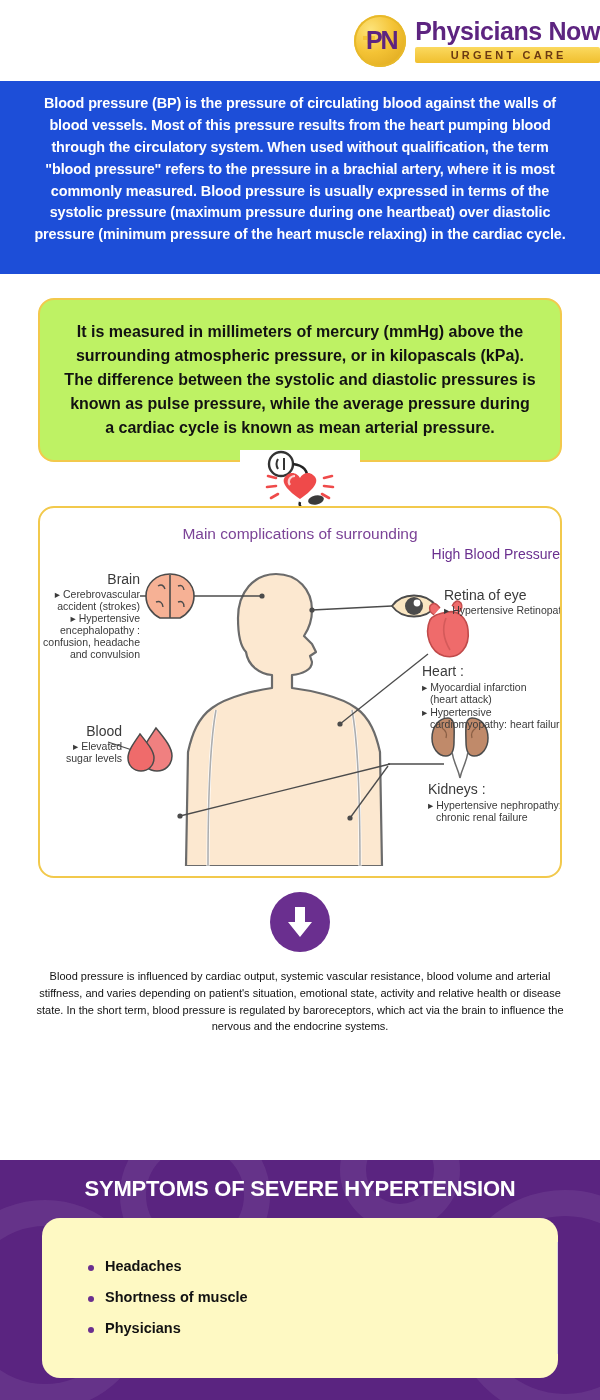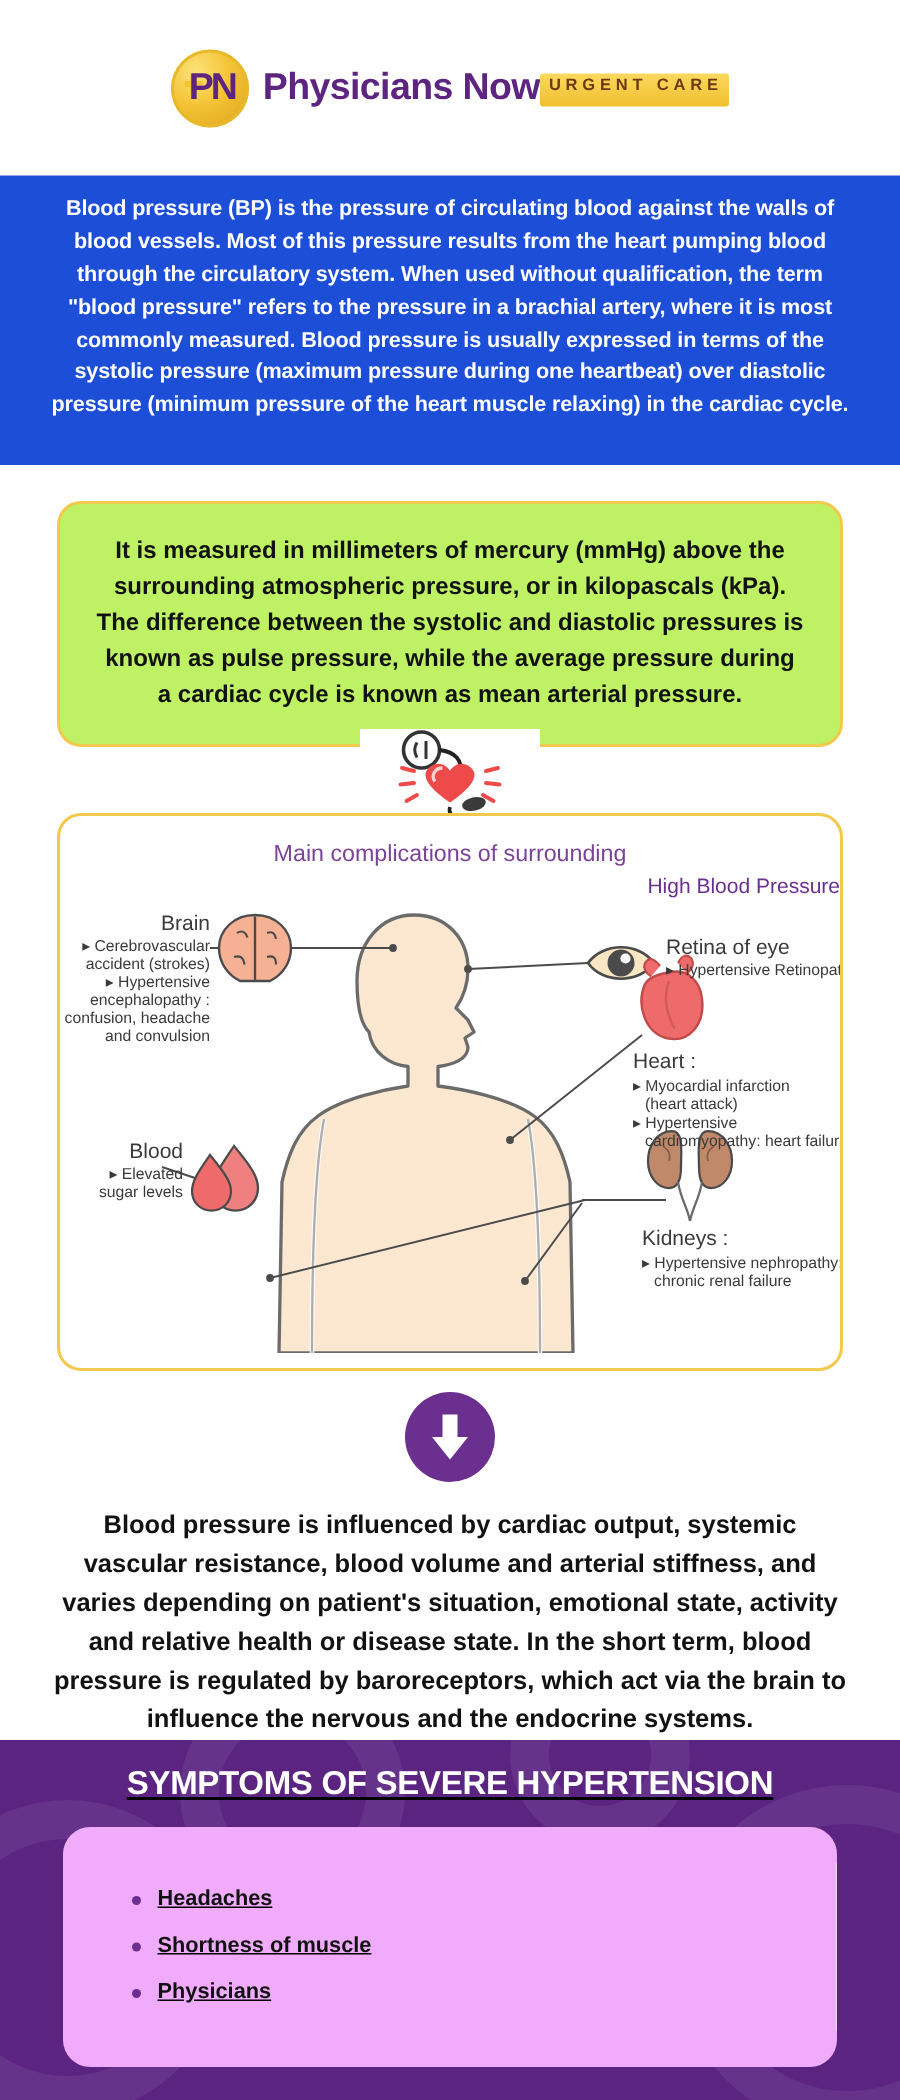--- a/index.html
+++ b/index.html
@@ -5,21 +5,21 @@
   * { box-sizing: border-box; margin: 0; padding: 0; }
   html, body {
     width: 600px; height: 1400px;
     font-family: "Liberation Sans", sans-serif;
     background: #ffffff;
     overflow: hidden;
   }
   .page { position: relative; width: 600px; height: 1400px; background:#fff; }
 
   
-  .logo-bar { height: 117px; display:flex; align-items:center; justify-content:center; background:#fff; }
+  .logo-bar { height: 81px; display:flex; align-items:center; justify-content:flex-end; background:#fff; }
   .logo { display:flex; align-items:center; gap:9px; }
   .logo-mark {
     width:52px; height:52px; border-radius:50%;
     background: radial-gradient(circle at 32% 28%, #fde37a 0%, #f4c335 45%, #d9a21a 100%);
     display:flex; align-items:center; justify-content:center;
     box-shadow: inset 0 0 0 2px #e8b92a;
     position:relative;
   }
   .logo-mark .pn {
     font-family:"Liberation Sans", sans-serif;
@@ -27,21 +27,21 @@
     letter-spacing:-2px; line-height:1; position:relative; left:1px;
   }
   .logo-mark .cross {
     position:absolute; left:9px; top:17px; width:12px; height:12px;
   }
   .logo-mark .cross:before, .logo-mark .cross:after {
     content:""; position:absolute; background:#f4c335;
   }
   .logo-mark .cross:before { left:4px; top:0; width:4px; height:12px; }
   .logo-mark .cross:after  { left:0; top:4px; width:12px; height:4px; }
-  .logo-text { display:flex; flex-direction:row; align-items:stretch; }
+  .logo-text { display:flex; flex-direction:column; align-items:stretch; }
   .logo-name {
     font-size:25px; font-weight:bold; color:#5d2480;
     line-height:1.0; letter-spacing:-0.4px; white-space:nowrap;
   }
   .logo-sub {
     margin-top:3px;
     background: linear-gradient(to bottom, #fbd95f, #f0bf2e);
     color:#6b3a12; font-size:11px; font-weight:bold;
     letter-spacing:3.2px; text-align:center;
     padding:2px 4px 2px 6px; border-radius:2px;
@@ -87,40 +87,40 @@
   
   .arrow-row { display:flex; justify-content:center; margin-top:14px; }
   .arrow-circle {
     width:60px; height:60px; border-radius:50%; background:#6a2f8f;
     display:flex; align-items:center; justify-content:center;
   }
 
   
   .outro {
     padding:16px 34px 0 34px; text-align:center;
-    color:#121212; font-size:17px; font-weight:bold; line-height:1.52;
+    color:#121212; font-size:11px; font-weight:normal; line-height:1.52;
   }
 
   
   .symptoms {
     position:absolute; left:0; bottom:0; width:600px; height:240px;
-    background:#5a2480; overflow:hidden;text-decoration:underline;
+    background:#5a2480; overflow:hidden;
   }
   .sym-deco { position:absolute; border-radius:50%; border:26px solid rgba(255,255,255,0.07); }
   .sym-deco.d1 { width:210px; height:210px; left:-60px; top:40px; }
   .sym-deco.d2 { width:150px; height:150px; left:120px; top:-40px; }
   .sym-deco.d3 { width:230px; height:230px; right:-80px; top:30px; }
   .sym-deco.d4 { width:120px; height:120px; right:140px; top:-50px; }
   .sym-title {
     position:relative; text-align:center; color:#fff;
     font-size:22px; font-weight:bold; letter-spacing:-0.2px;
     padding-top:16px;
   }
   .sym-card {
-    position:relative; margin:16px 42px 0 42px; background:#f0abfc;
+    position:relative; margin:16px 42px 0 42px; background:#fef9c3;
     border-radius:18px; height:160px;
     display:flex; align-items:center; padding:10px 0;
   }
   .sym-col { flex:1; padding-left:46px; }
   .sym-col.right { padding-left:22px; }
   .sym-divider { width:1px; align-self:stretch; background:#ddd8e0; margin:14px 0; }
   .sym-item {
     display:flex; align-items:baseline; gap:11px;
     font-size:14.5px; font-weight:bold; color:#121212;
     padding:7.5px 0; line-height:1.1;

